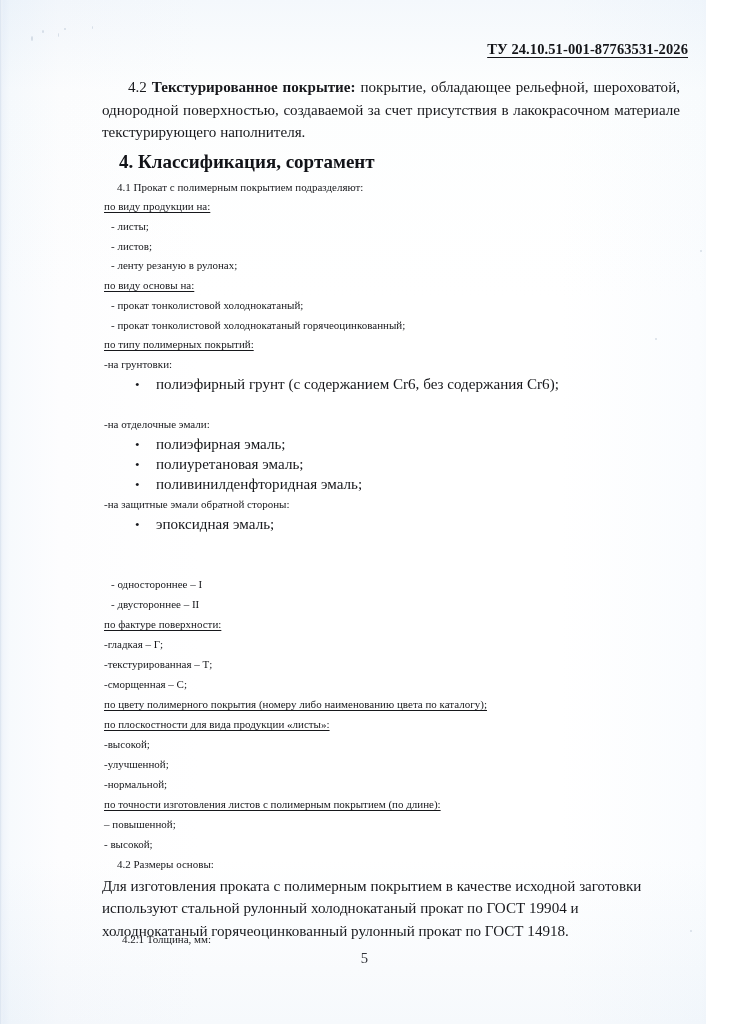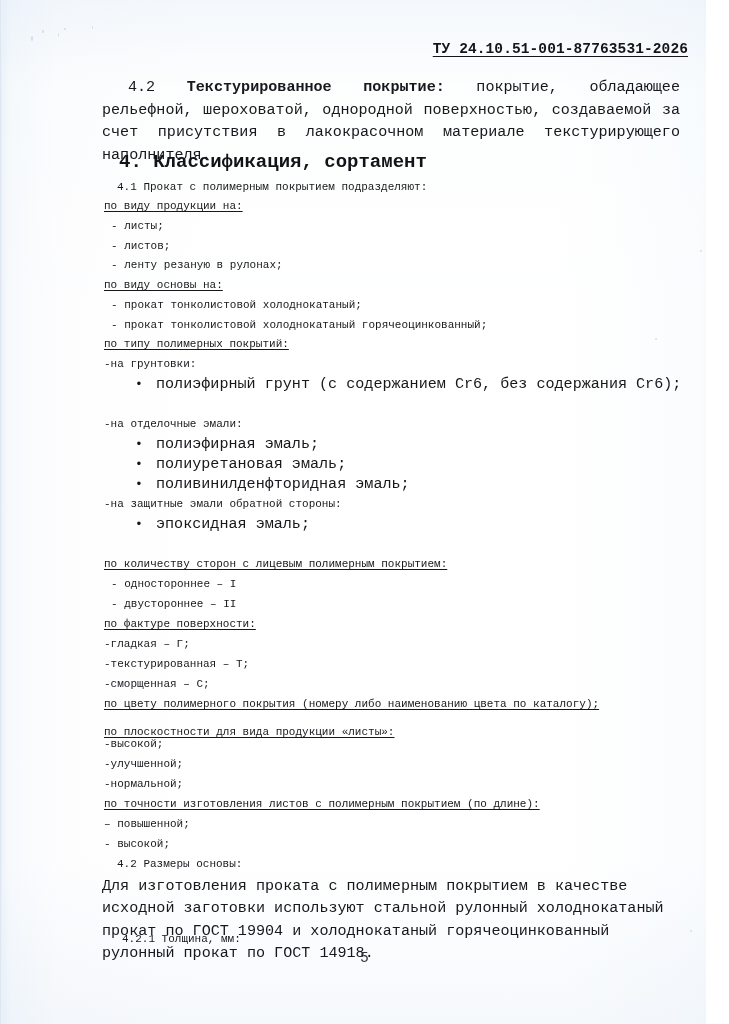--- a/index.html
+++ b/index.html
@@ -6,21 +6,21 @@
     margin: 0;
     padding: 0;
     background: #ffffff;
   }
   .page {
     position: relative;
     width: 706px;
     height: 1024px;
     background: #3b82f6;
     overflow: hidden;
-    font-family: Liberation Mono, monospace;
+    font-family: Liberation Serif, serif;
     color: #15161a;
     box-sizing: border-box;
   }
   
   .scan-tint {
     position: absolute;
     inset: 0;
     background:
       linear-gradient(90deg, #eef3fa 0px, #f7fafd 10px, #fdfdfe 60px, #ffffff 200px, #ffffff 560px, #fafcfe 700px, #f2f6fb 729px),
       linear-gradient(180deg, #f4f8fc 0px, #fdfefe 90px, #ffffff 300px, #ffffff 860px, #f6f9fc 1024px);
@@ -184,34 +184,33 @@
     <div class="bullet-line" style="left:135px; top:475px;">
       <span class="dot"></span><span class="btxt">поливинилденфторидная эмаль;</span>
     </div>
 
     <div class="line" style="left:104px; top:495px;">-на защитные эмали обратной стороны:</div>
 
     <div class="bullet-line" style="left:135px; top:515px;">
       <span class="dot"></span><span class="btxt">эпоксидная эмаль;</span>
     </div>
 
-    <div class="line u" style="left:104px; top:555px;">по количеству сторон с лицевым полимерным покрытием:</div>
 
     <div class="line" style="left:111px; top:575px;">- одностороннее – I</div>
     <div class="line" style="left:111px; top:595px;">- двустороннее – II</div>
 
     <div class="line u" style="left:104px; top:615px;">по фактуре поверхности:</div>
 
     <div class="line" style="left:104px; top:635px;">-гладкая – Г;</div>
     <div class="line" style="left:104px; top:655px;">-текстурированная – Т;</div>
     <div class="line" style="left:104px; top:675px;">-сморщенная – С;</div>
 
     <div class="line u" style="left:104px; top:695px;">по цвету полимерного покрытия (номеру либо наименованию цвета по каталогу);</div>
 
-    <div class="line u" style="left:104px; top:715px;margin-top:8px;">по плоскостности для вида продукции «листы»:</div>
+    <div class="line u" style="left:104px; top:715px;">по плоскостности для вида продукции «листы»:</div>
 
     <div class="line" style="left:104px; top:735px;">-высокой;</div>
     <div class="line" style="left:104px; top:755px;text-align:right;">-улучшенной;</div>
     <div class="line" style="left:104px; top:775px;">-нормальной;</div>
 
     <div class="line u" style="left:104px; top:795px;">по точности изготовления листов с полимерным покрытием (по длине):</div>
 
     <div class="line" style="left:104px; top:815px;">– повышенной;</div>
     <div class="line" style="left:104px; top:835px;"> - высокой;</div>
 

